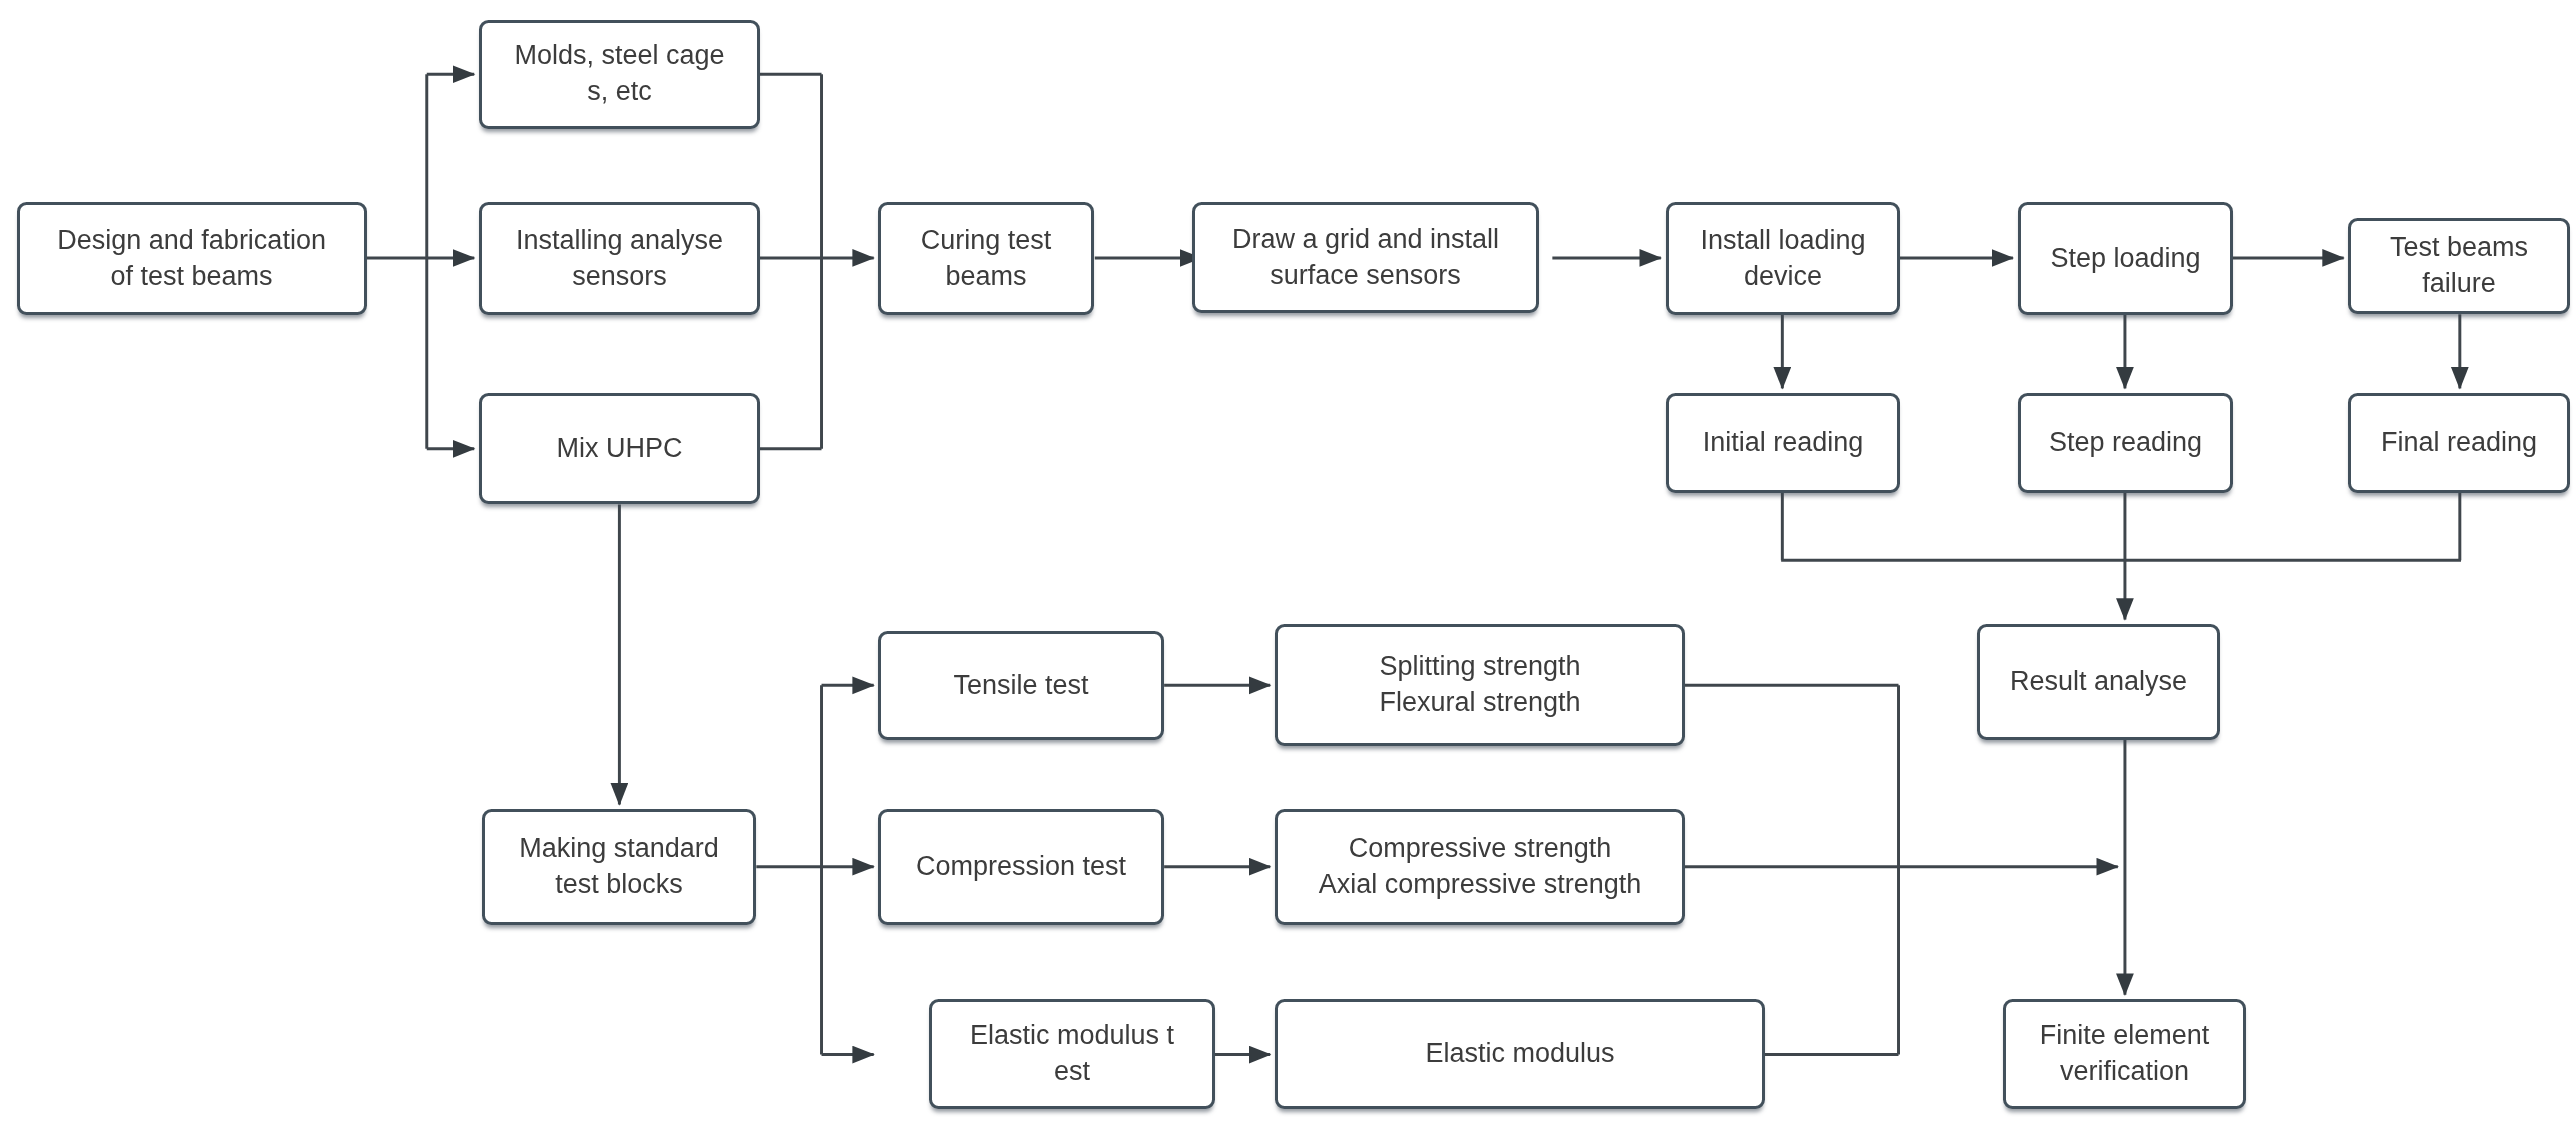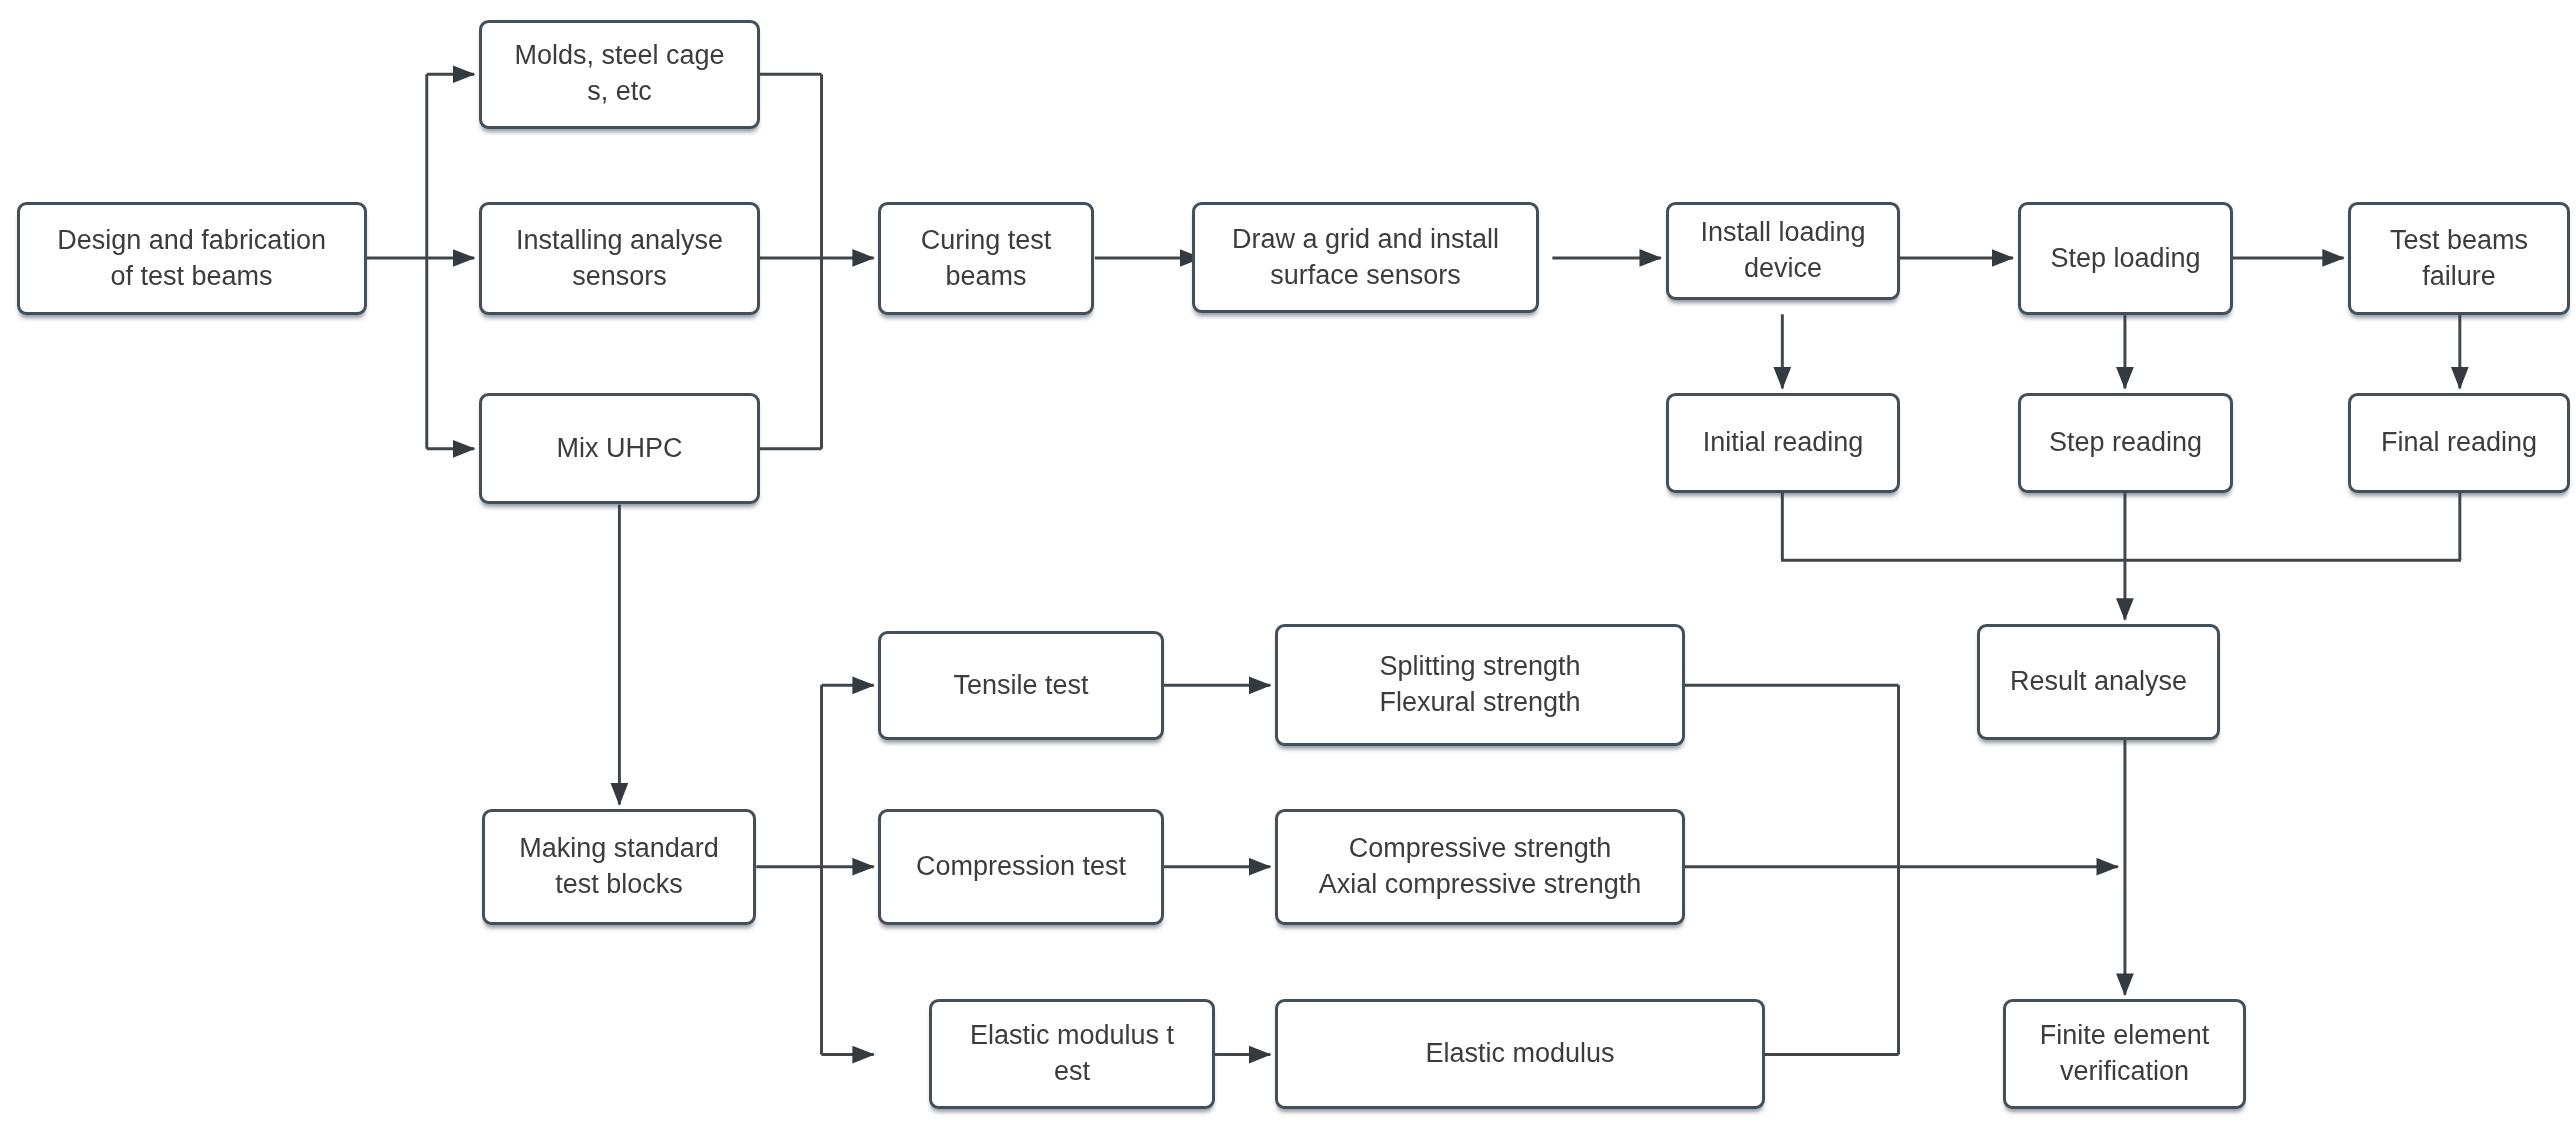--- a/index.html
+++ b/index.html
@@ -101,26 +101,26 @@
 sensors</div>
 
   <div class="node" style="left:479px;top:393px;width:281px;height:111px">Mix UHPC</div>
 
   <div class="node" style="left:878px;top:202px;width:216px;height:113px">Curing test
 beams</div>
 
   <div class="node" style="left:1192px;top:202px;width:347px;height:111px">Draw a grid and install
 surface sensors</div>
 
-  <div class="node" style="left:1666px;top:202px;width:234px;height:98px">Install loading
+  <div class="node" style="left:1666px;top:202px;width:234px;height:113px">Install loading
 device</div>
 
   <div class="node" style="left:2018px;top:202px;width:215px;height:113px">Step loading</div>
 
-  <div class="node" style="left:2348px;top:202px;width:222px;height:113px">Test beams
+  <div class="node" style="left:2348px;top:218px;width:222px;height:96px">Test beams
 failure</div>
 
   <div class="node" style="left:1666px;top:393px;width:234px;height:100px">Initial reading</div>
 
   <div class="node" style="left:2018px;top:393px;width:215px;height:100px">Step reading</div>
 
   <div class="node" style="left:2348px;top:393px;width:222px;height:100px">Final reading</div>
 
   <div class="node" style="left:1977px;top:624px;width:243px;height:116px">Result analyse</div>
 

